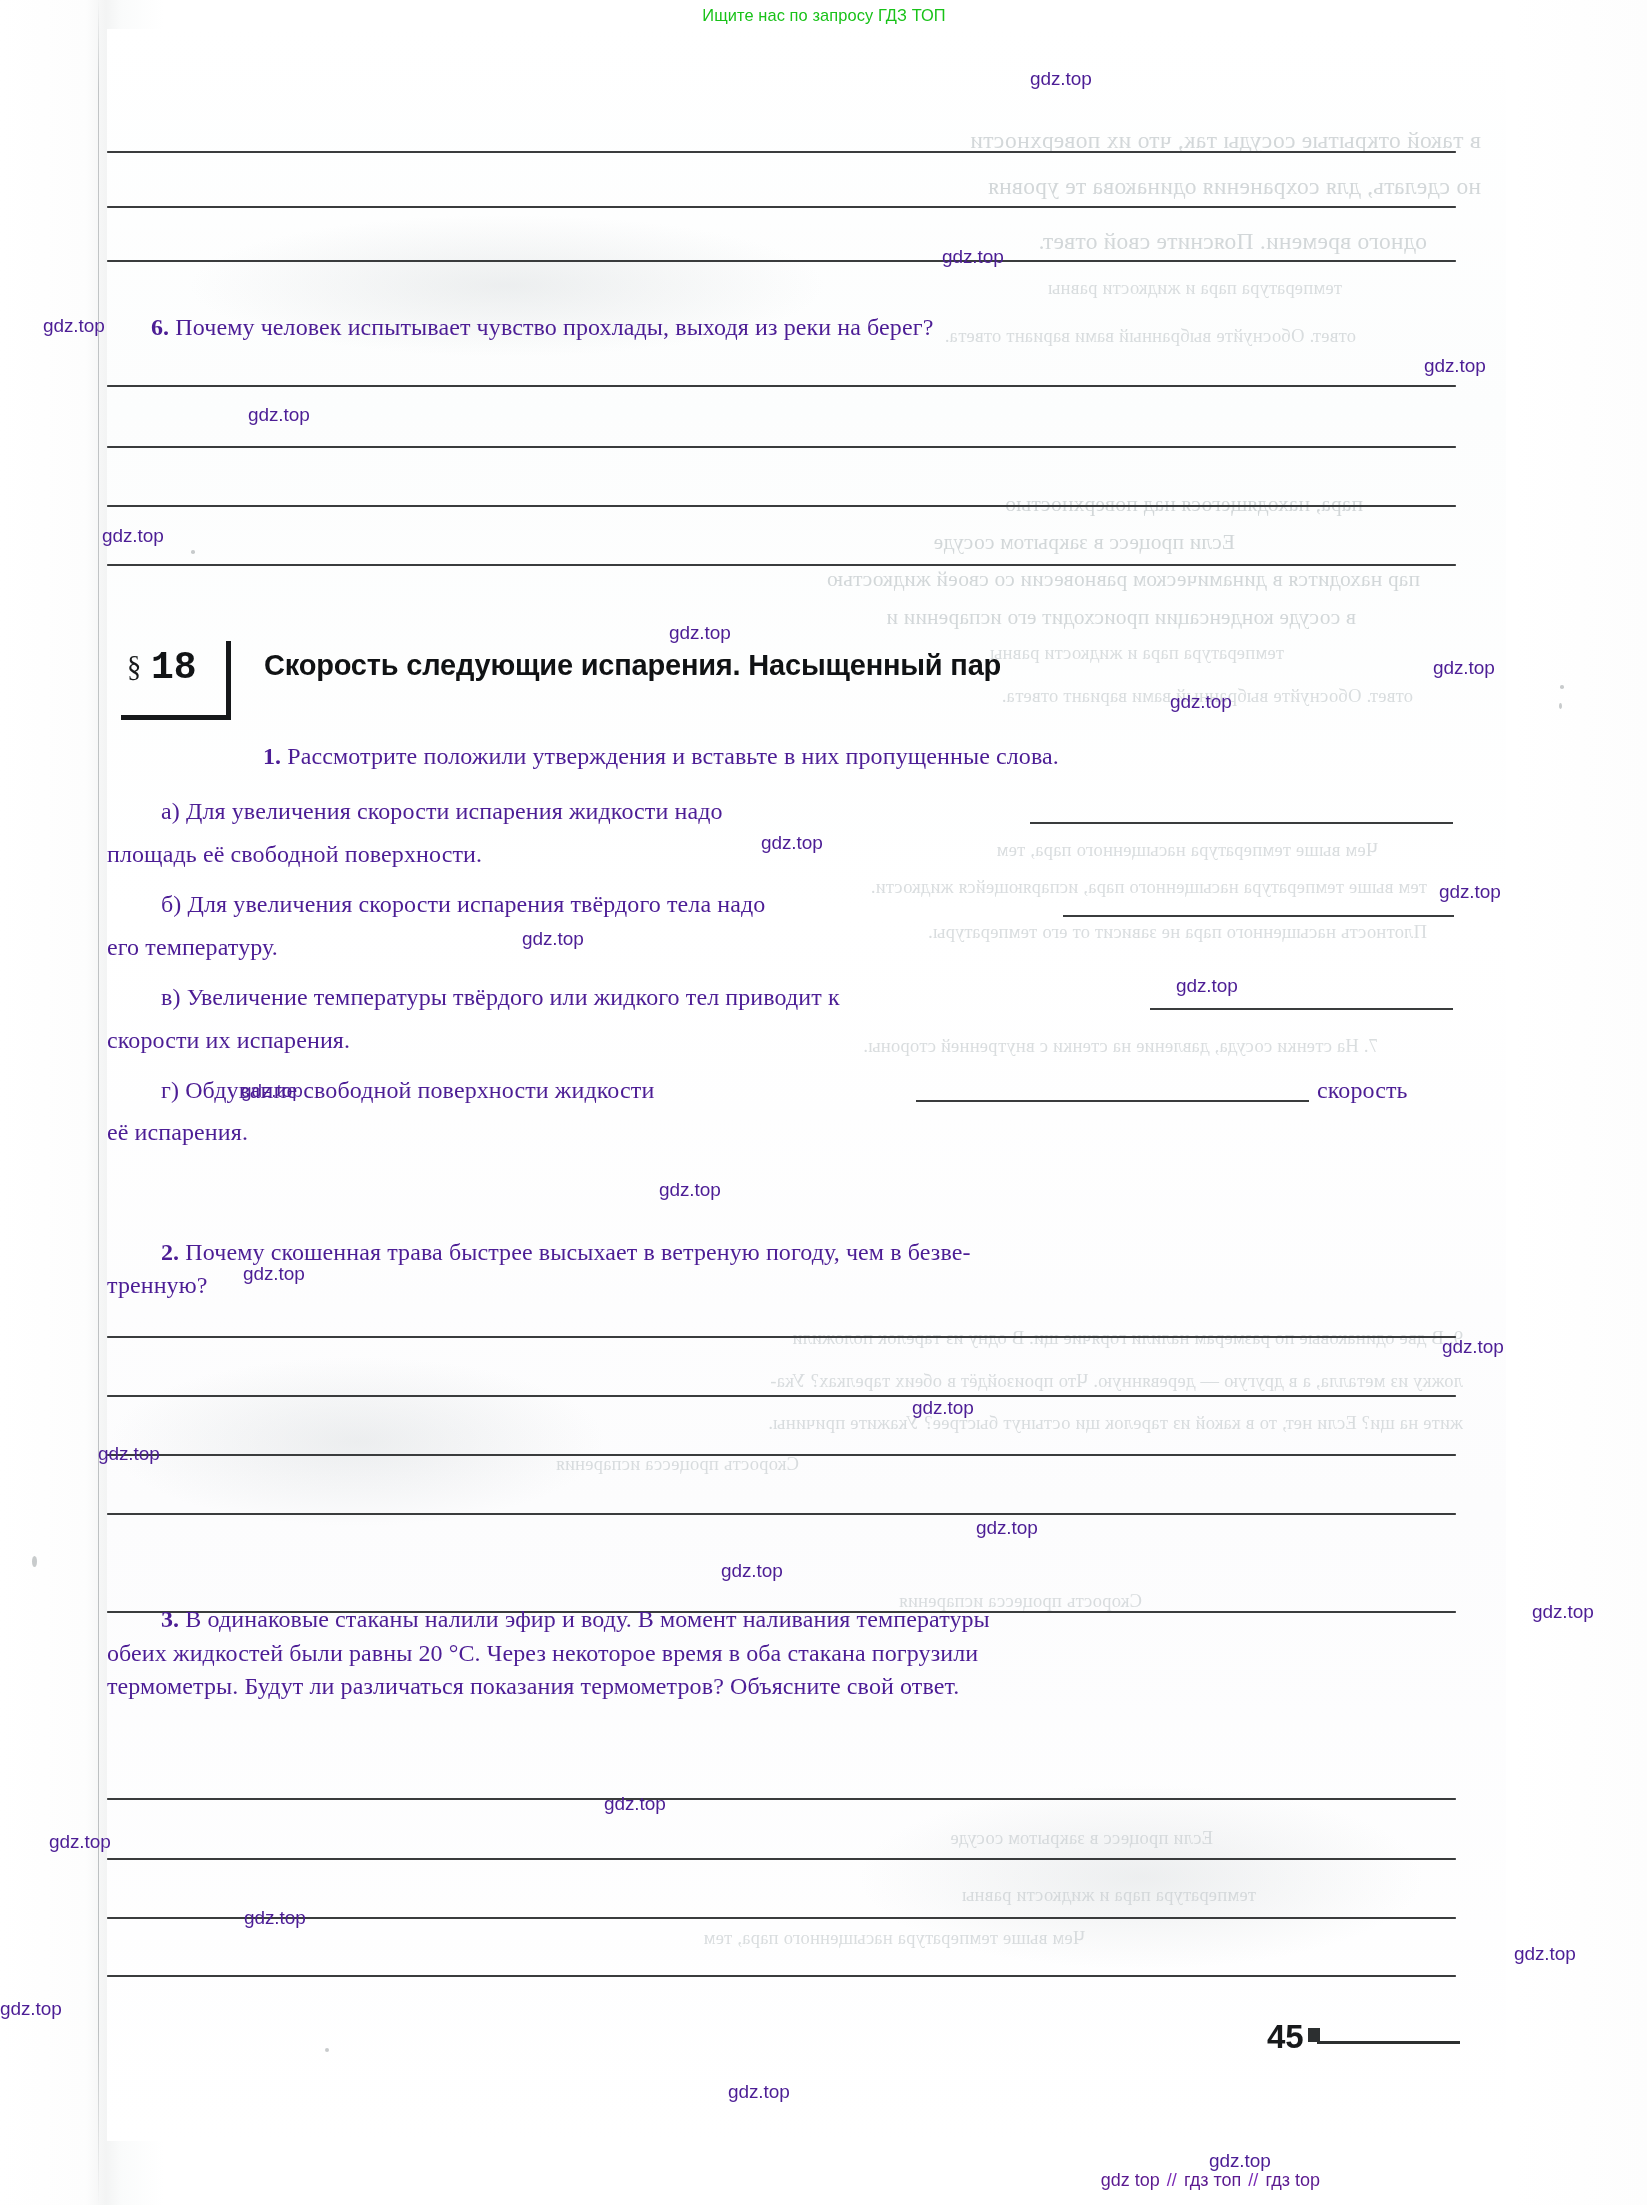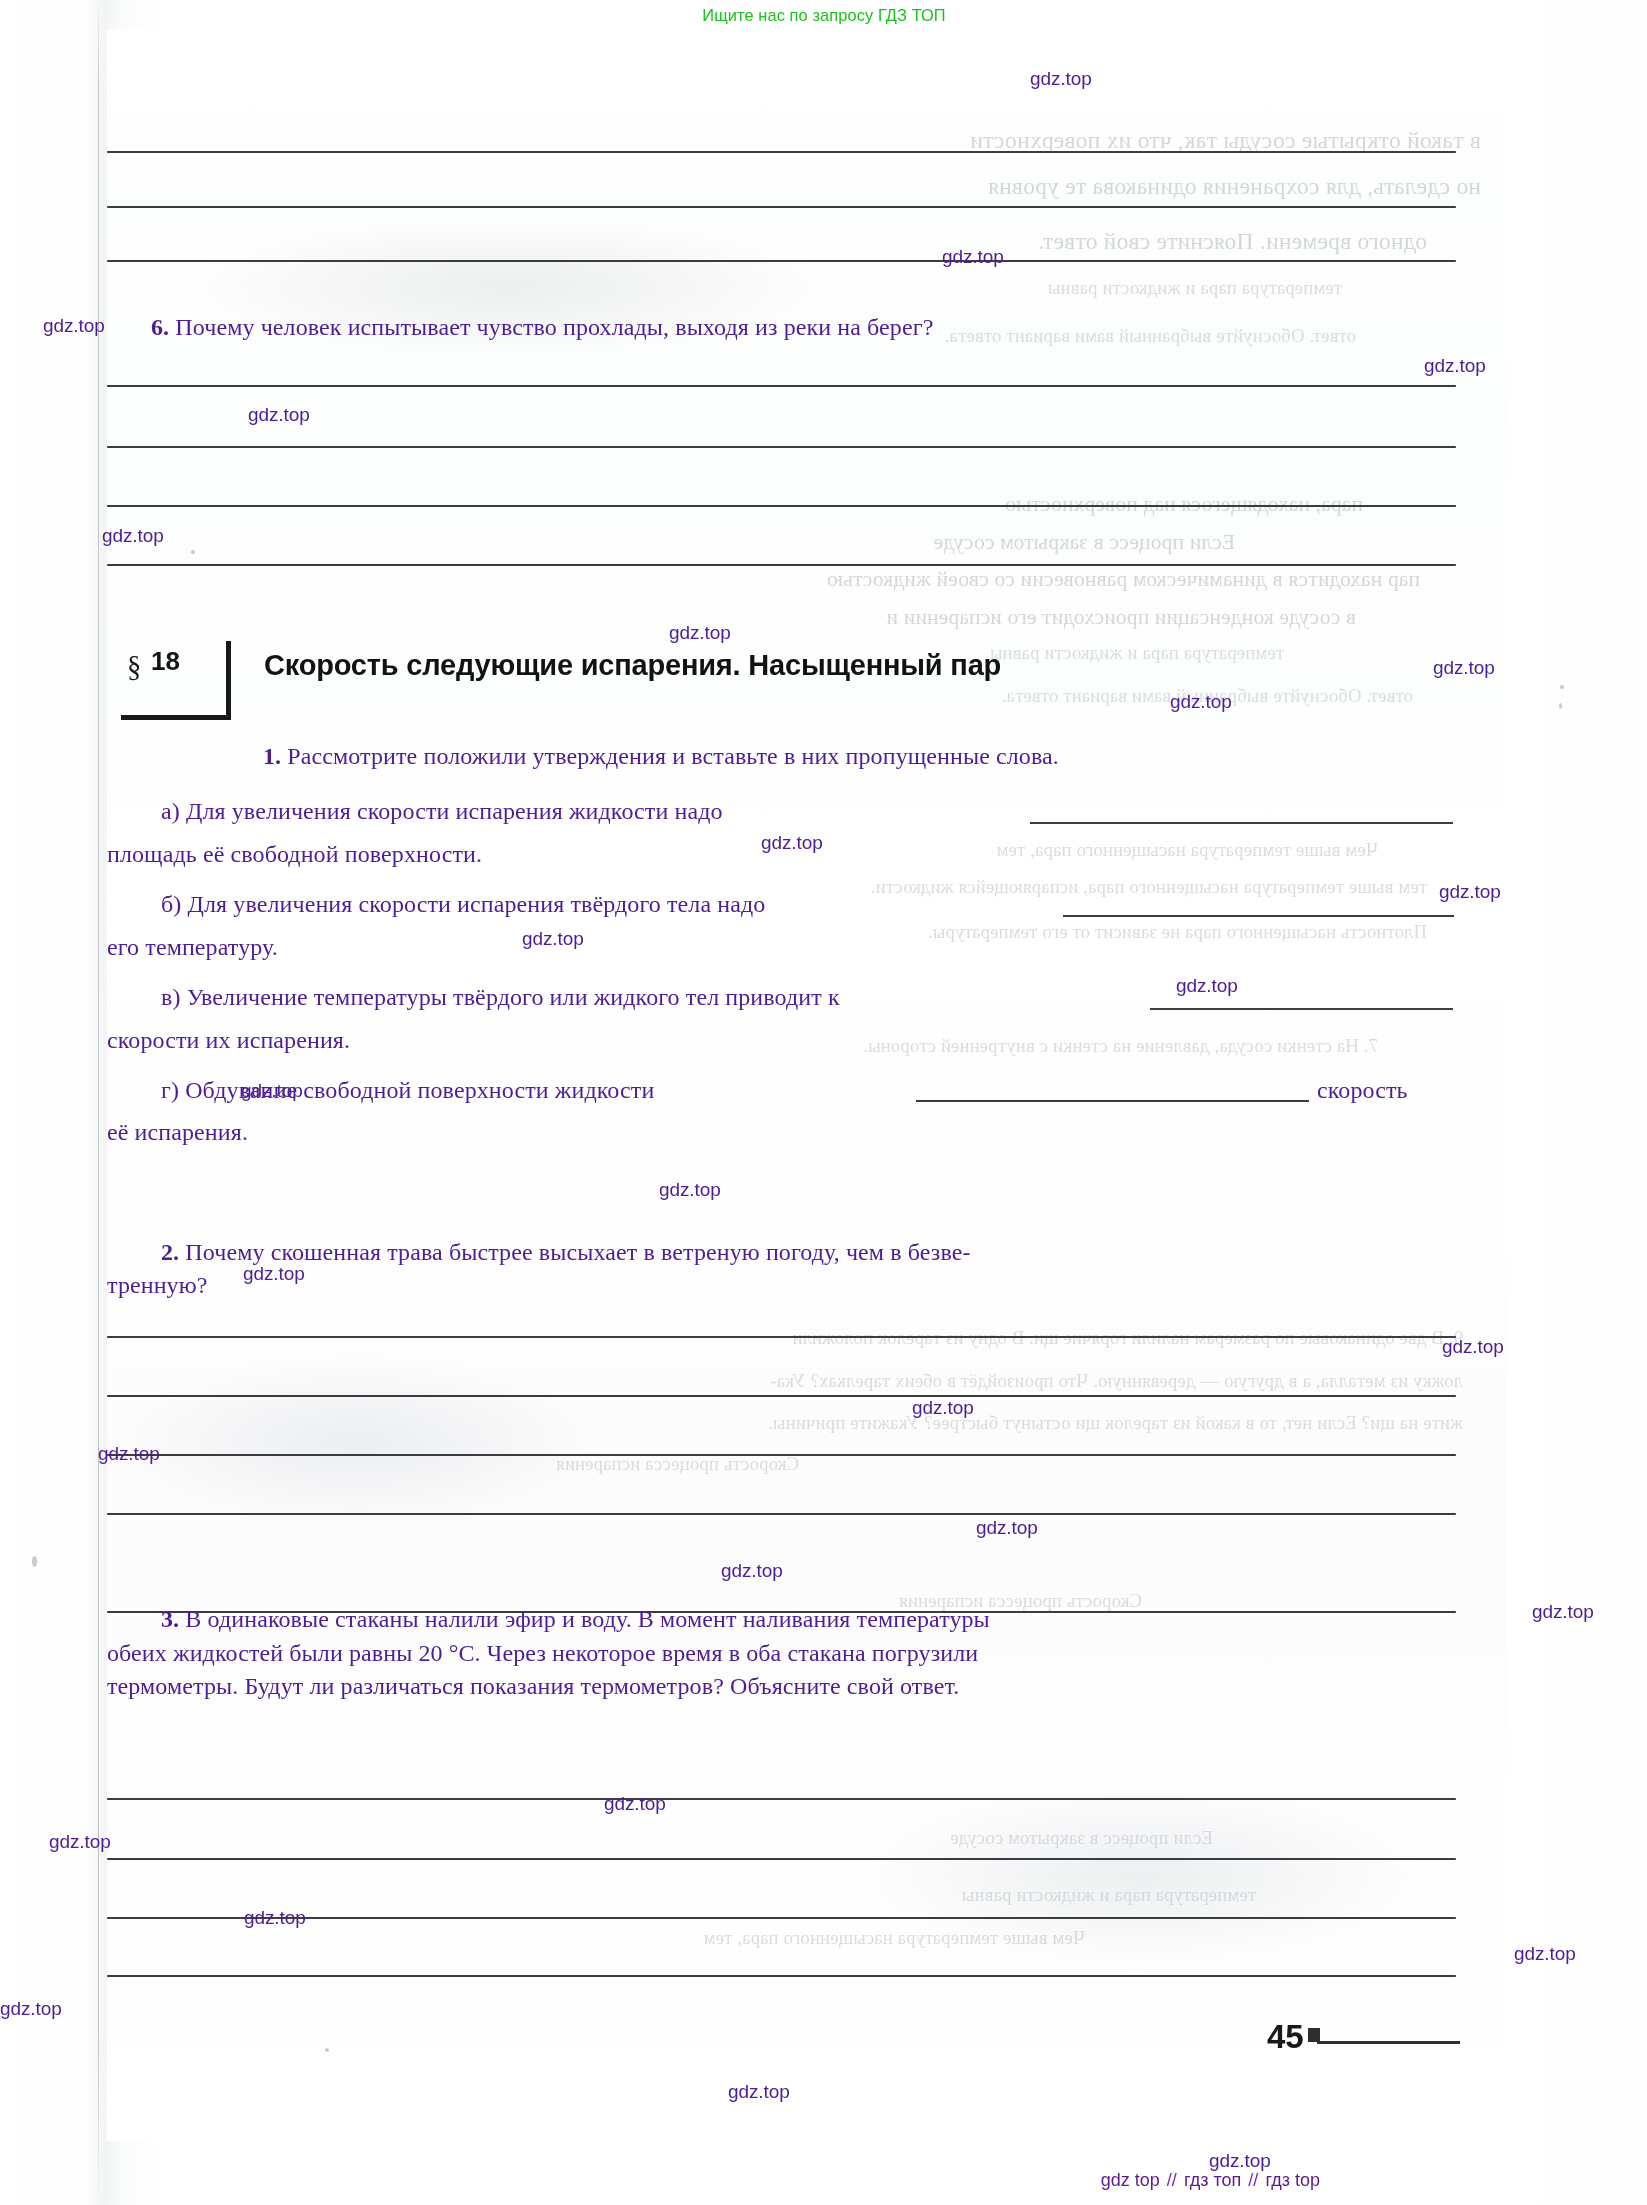--- a/index.html
+++ b/index.html
@@ -99,24 +99,24 @@
   .section-sign {
     position: absolute;
     left: 127px; top: 651px;
     font-size: 28.5px;
     color: #17191b;
     font-family: "Liberation Serif", "DejaVu Serif", serif;
   }
   .section-num {
     position: absolute;
     left: 151px; top: 646px;
-    font-size: 26px;
+    font-size: 38px;
     font-weight: bold;
     color: #121416;
-    font-family: Liberation Sans, sans-serif;
+    font-family: Liberation Mono, monospace;
   }
   .section-title {
     position: absolute;
     left: 264px; top: 649px;
     font-family: "Liberation Sans", "DejaVu Sans", sans-serif;
     font-weight: bold;
     font-size: 29px;
     color: #101214;
     letter-spacing: -0.2px;
     white-space: nowrap;

